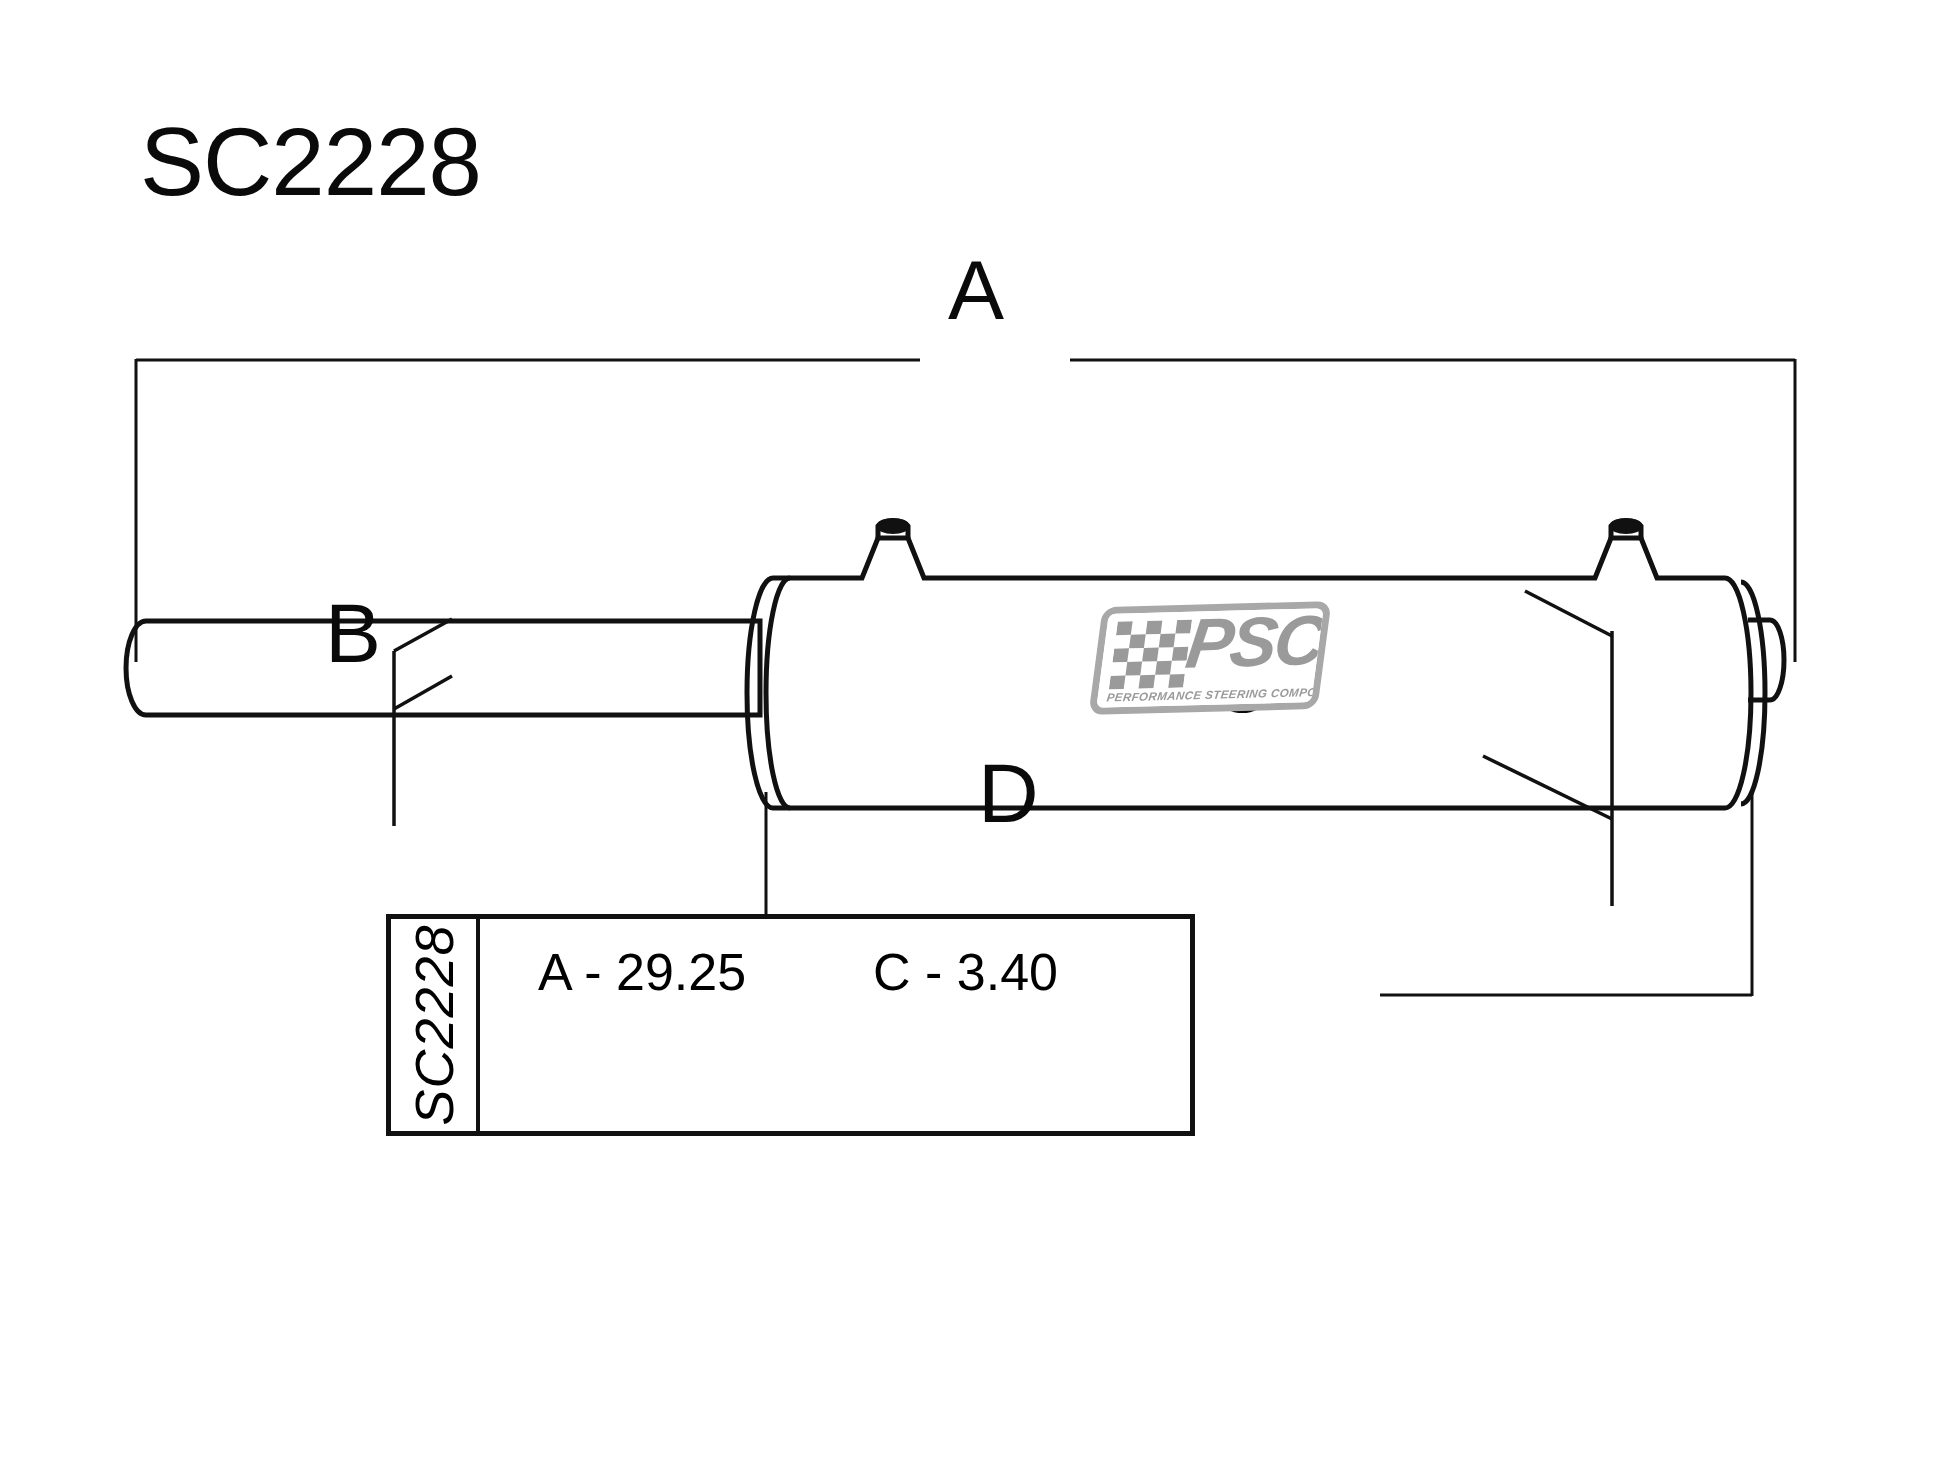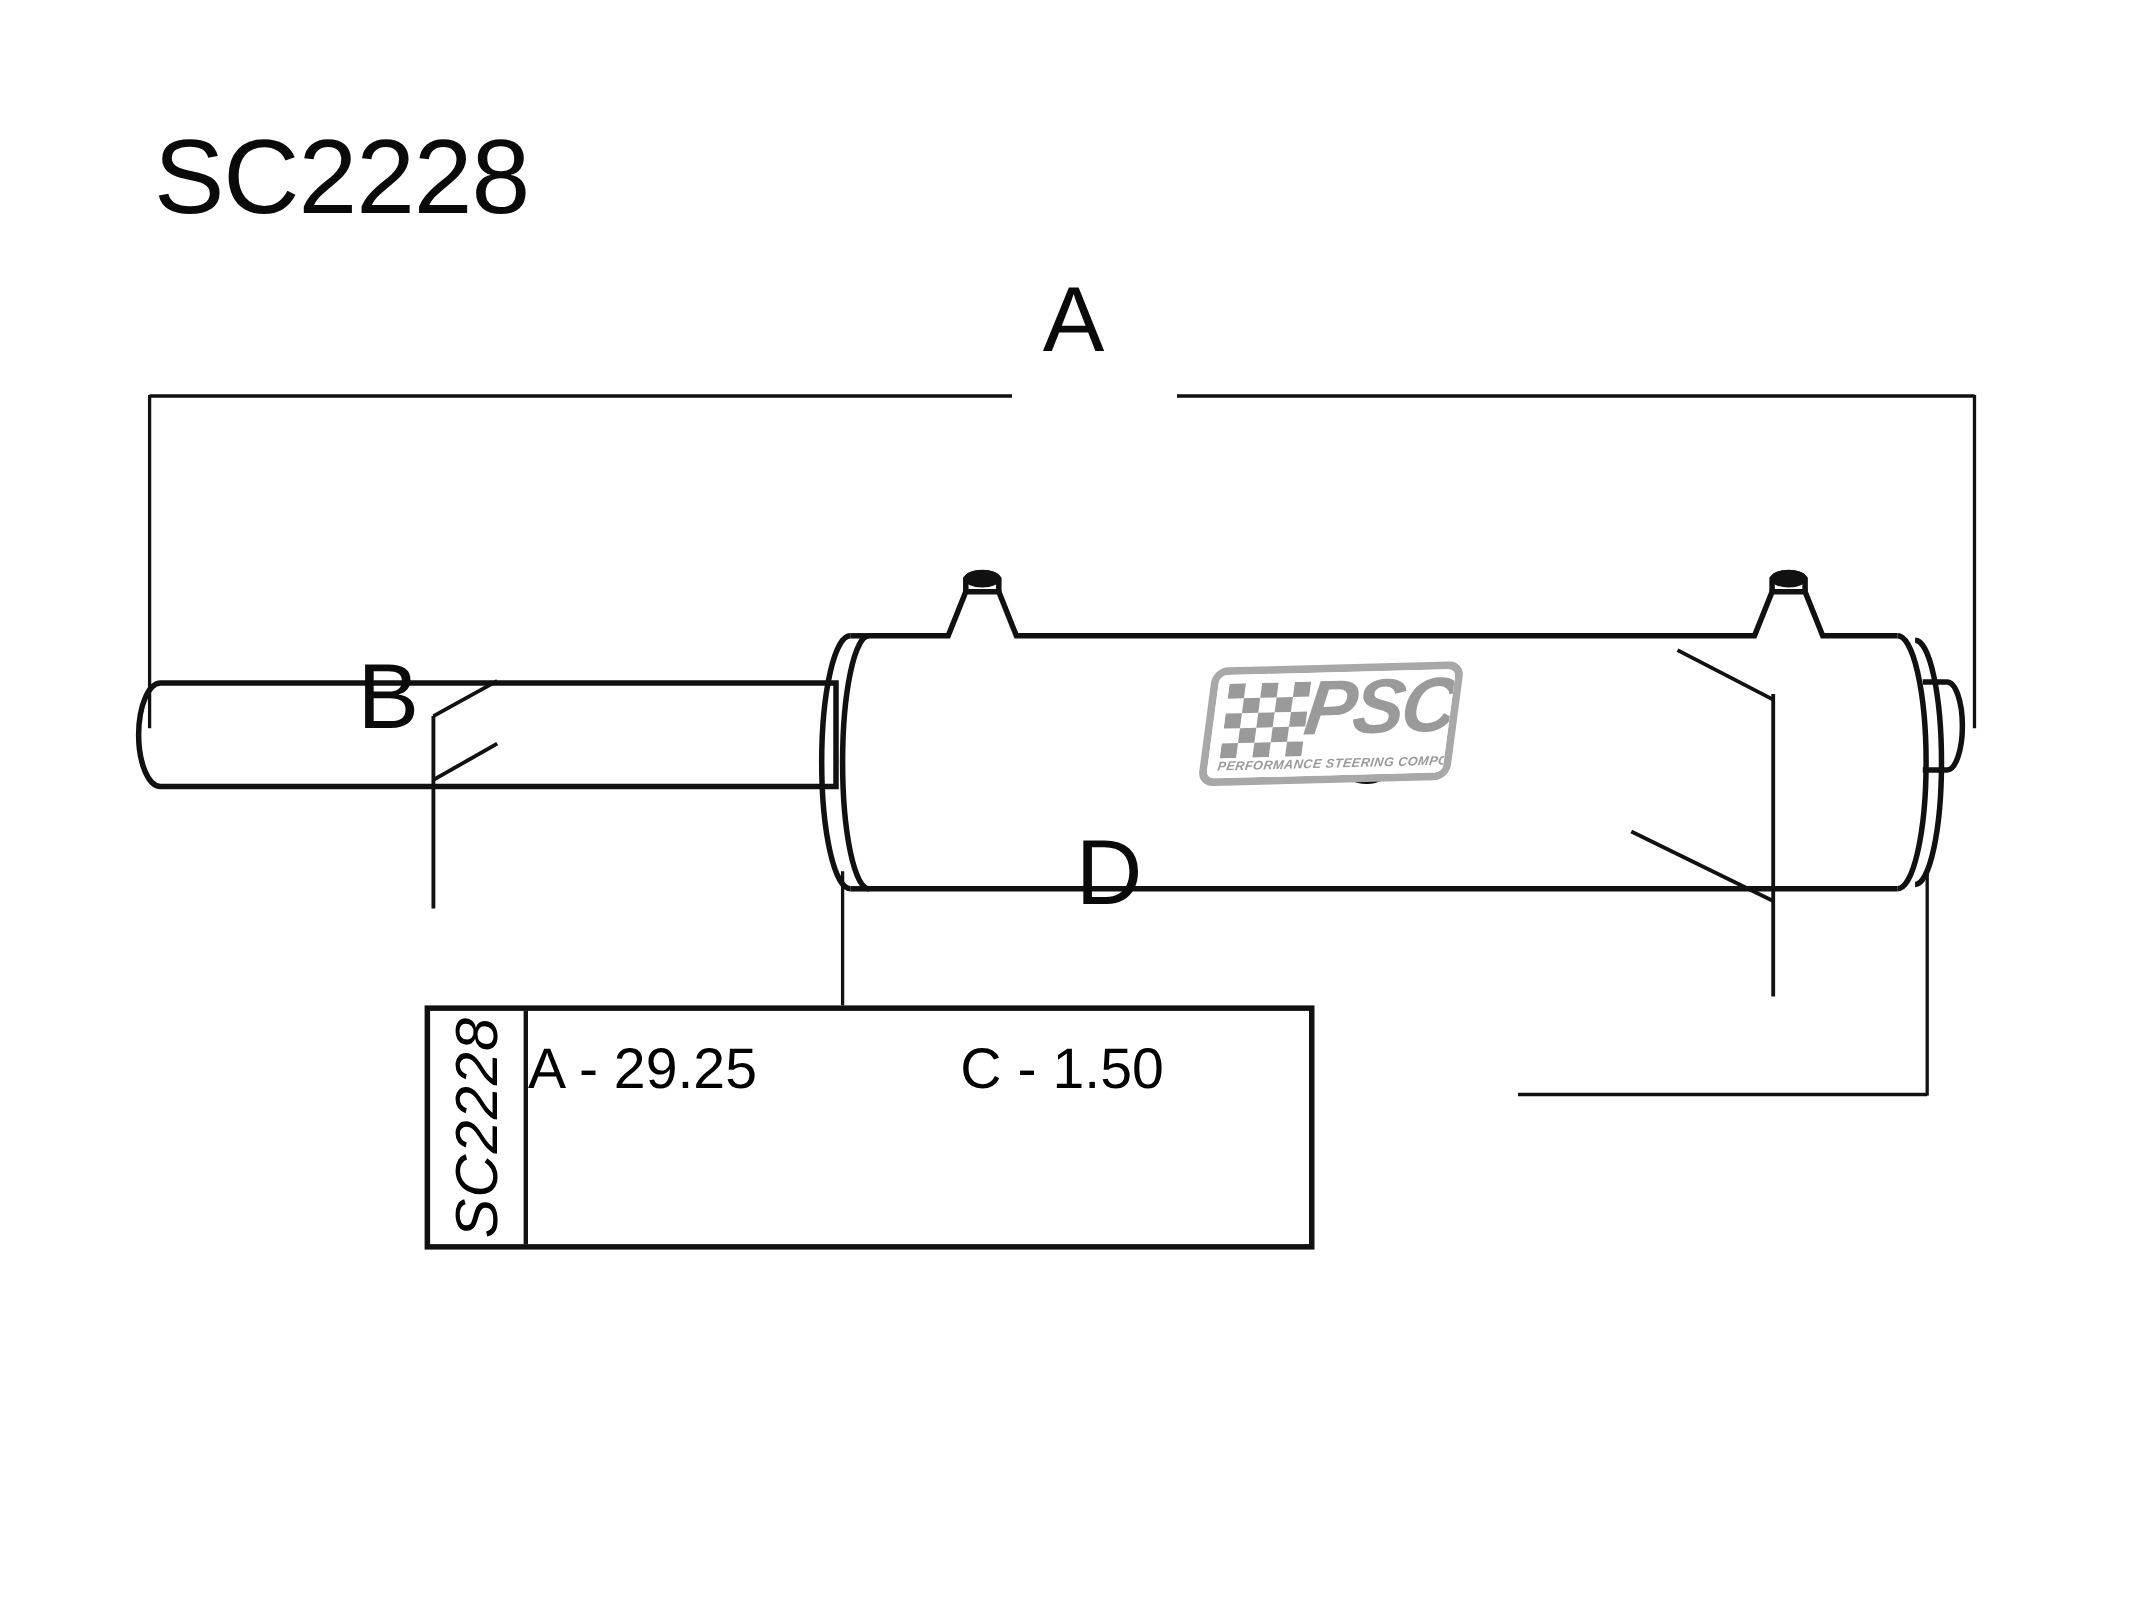--- a/index.html
+++ b/index.html
@@ -55,20 +55,21 @@
   }
   #spec-grid{
     position:absolute;left:89px;top:0;right:0;bottom:0;
     display:grid;
     grid-template-columns:1fr 1fr;
     grid-template-rows:1fr 1fr;
     align-items:center;
   }
   .spec-cell{
     font-size:52px;
+    padding-left:58px;
     white-space:nowrap;
   }
   .spec-cell.col2{padding-left:38px;}
 
   
   #psc-logo{
     position:absolute;
     left:1096px;top:578px;
     width:228px;height:108px;
     transform:skewX(-9deg) rotate(-1.5deg);
@@ -228,17 +229,17 @@
     </div>
   </div>
 
   <div id="spec">
     <div id="spec-code-cell">
       <div id="spec-code">SC2228</div>
     </div>
     <div id="spec-divider"></div>
     <div id="spec-grid">
       <div class="spec-cell">A - 29.25</div>
-      <div class="spec-cell col2">C - 1.50</div>
+      <div class="spec-cell col2">C - 3.40</div>
     </div>
   </div>
 
 </div>
 
 </body></html>

